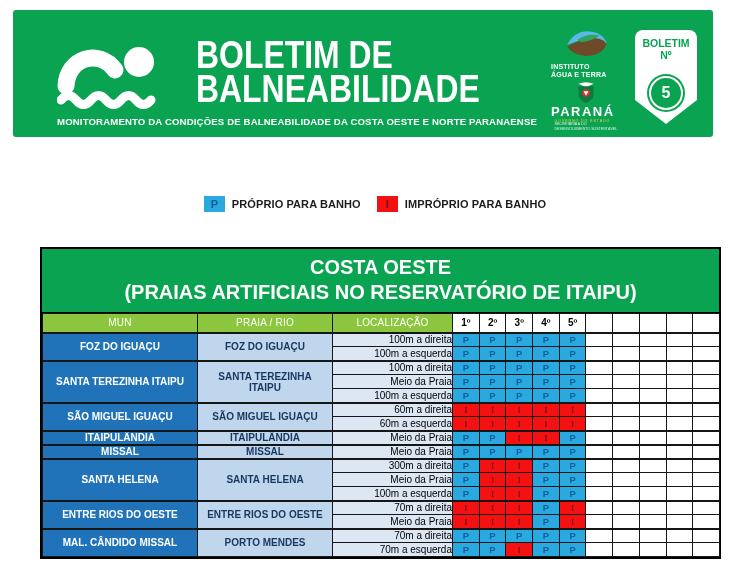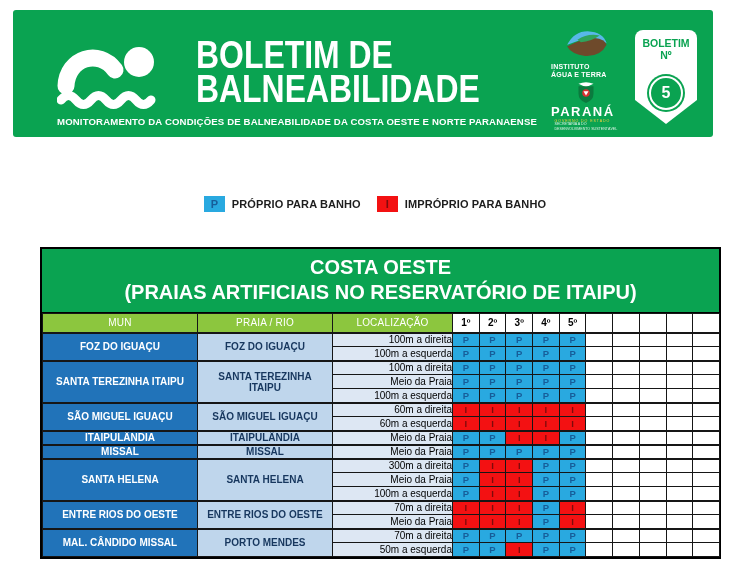--- a/index.html
+++ b/index.html
@@ -376,21 +376,21 @@
             <td class="st p">P</td>
             <td class="st p">P</td>
             <td class="st p">P</td>
             <td class="empty"></td>
             <td class="empty"></td>
             <td class="empty"></td>
             <td class="empty"></td>
             <td class="empty"></td>
           </tr>
           <tr>
-            <td class="loc">50m a esquerda</td>
+            <td class="loc">70m a esquerda</td>
             <td class="st p">P</td>
             <td class="st p">P</td>
             <td class="st i">I</td>
             <td class="st p">P</td>
             <td class="st p">P</td>
             <td class="empty"></td>
             <td class="empty"></td>
             <td class="empty"></td>
             <td class="empty"></td>
             <td class="empty"></td>

